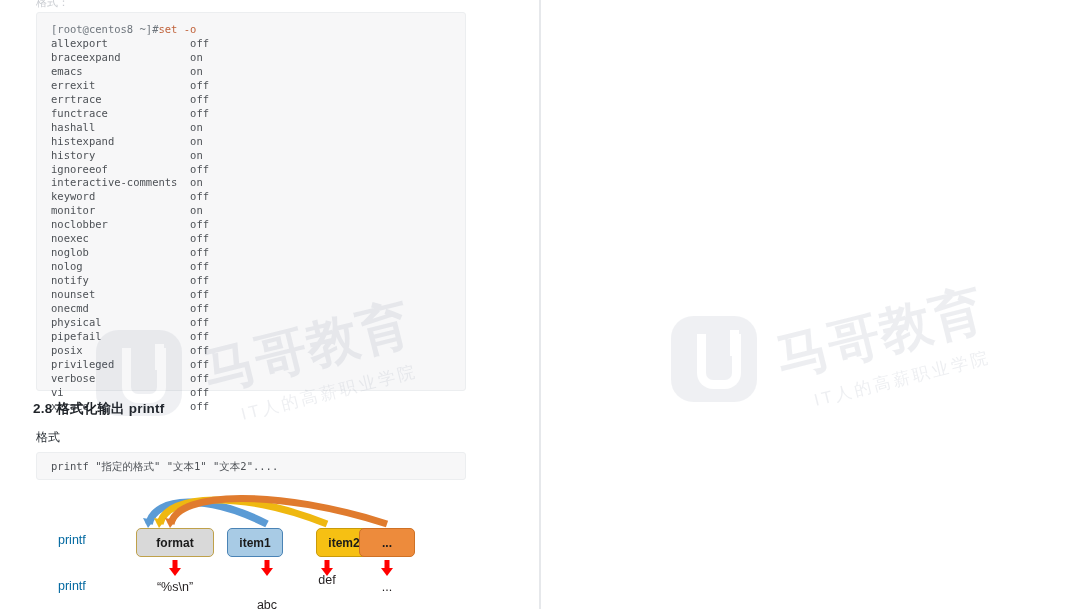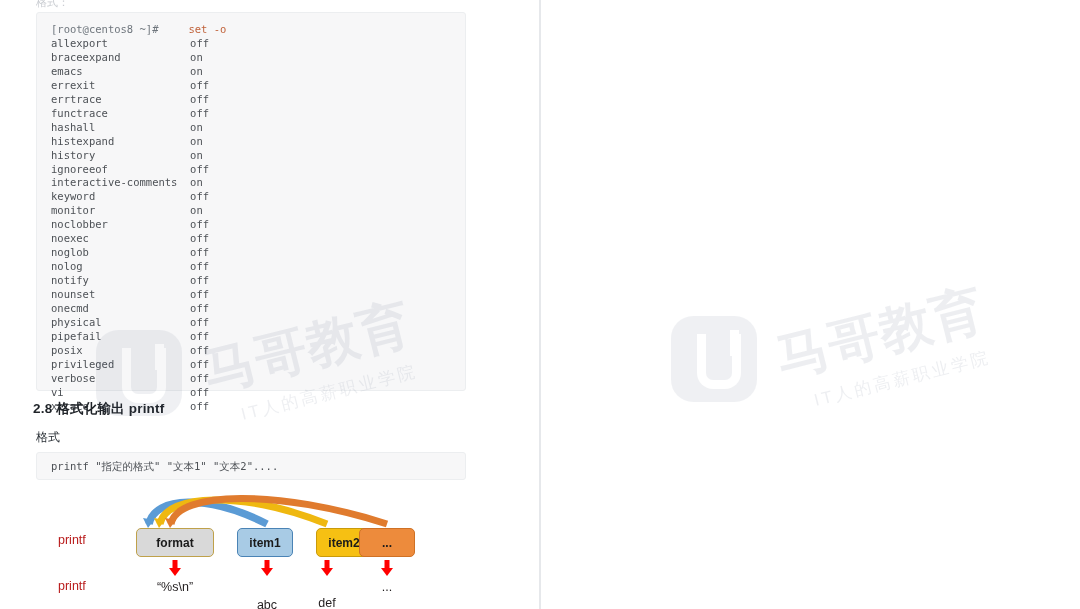--- a/index.html
+++ b/index.html
@@ -88,21 +88,21 @@
   .codeblock pre {
     margin: 0;
     padding: 10px 0 10px 14px;
     font-family: "DejaVu Sans Mono", "Liberation Mono", monospace;
     font-size: 10.5px;
     line-height: 13.95px;
     color: #4d5156;
     white-space: pre;
   }
   .codeblock pre .prompt { color: #6f767d; text-align: right; }
-  .codeblock pre .cmd { color: #c0623a; padding-left: 30px; }
+  .codeblock pre .cmd { color: #c0623a; }
 
   #set-block { left: 36px; top: 12px; width: 430px; height: 379px; }
   #printf-format-block { left: 36px; top: 452px; width: 430px; height: 28px; }
   #printf-format-block pre { padding: 7px 0 0 14px; font-size: 10.5px; color:#4d5156; }
 
   
   .h2 {
     position:absolute;
     font-size: 13.5px;
     font-weight: bold;
@@ -116,21 +116,21 @@
     color: #2c3238;
   }
   #format-label { left: 36px; top: 429px; }
 
   
   #diagram { position:absolute; left: 36px; top: 490px; width: 430px; height: 119px; }
   #diagram svg { display:block; }
   .dg-label {
     position:absolute;
     font-size: 12.5px;
-    color: #b91c1c;
+    color: #0369a1;
     font-family:"Liberation Sans", sans-serif;
   }
   .dg-box {
     position:absolute;
     display:flex; align-items:center; justify-content:center;
     font-size: 12px; font-weight: bold; color: #1a1a1a;
     border-radius: 5px;
   }
   .dg-out {
     position:absolute;
@@ -200,27 +200,27 @@
             <path d="M 136.5 70 L 141.5 70 L 141.5 78 L 145 78 L 139 86 L 133 78 L 136.5 78 Z" fill="#ff0000"></path>
             <path d="M 228.5 70 L 233.5 70 L 233.5 78 L 237 78 L 231 86 L 225 78 L 228.5 78 Z" fill="#ff0000"></path>
             <path d="M 288.5 70 L 293.5 70 L 293.5 78 L 297 78 L 291 86 L 285 78 L 288.5 78 Z" fill="#ff0000"></path>
             <path d="M 348.5 70 L 353.5 70 L 353.5 78 L 357 78 L 351 86 L 345 78 L 348.5 78 Z" fill="#ff0000"></path>
           </g>
       </svg>
       <div class="dg-label" style="left:22px; top:43px;">printf</div>
       <div class="dg-label" style="left:22px; top:89px;">printf</div>
 
       <div class="dg-box" id="box0" style="left: 100px; top: 38px; width: 78px; height: 29px; background: rgb(217, 217, 217); border: 1px solid rgb(191, 161, 74);">format</div>
-      <div class="dg-box" id="box1" style="left: 201px; top: 38px; width: 56px; height: 29px; background: rgb(168, 203, 229); border: 1px solid rgb(74, 131, 181);">item1</div>
+      <div class="dg-box" id="box1" style="left: 191px; top: 38px; width: 56px; height: 29px; background: rgb(168, 203, 229); border: 1px solid rgb(74, 131, 181);">item1</div>
       <div class="dg-box" id="box2" style="left: 263px; top: 38px; width: 56px; height: 29px; background: rgb(246, 192, 19); border: 1px solid rgb(201, 154, 10); margin-left: 17px;">item2</div>
       <div class="dg-box" id="box3" style="left: 323px; top: 38px; width: 56px; height: 29px; background: rgb(237, 139, 60); border: 1px solid rgb(207, 113, 37);">...</div>
 
       <div class="dg-out" style="left:100px; top:90px; width:78px;">“%s\n”</div>
       <div class="dg-out" style="left:203px; top:108px; width:56px;">abc</div>
-      <div class="dg-out" style="left:263px; top:106px; width:56px;">def</div>
+      <div class="dg-out" style="left:263px; top:83px; width:56px;">def</div>
       <div class="dg-out" style="left:323px; top:90px; width:56px;">...</div>
     </div>
 
     <div class="wm-logo" style="left:96px; top:330px;"></div>
     <div class="wm wm-rot" style="left:196px; top:340px;">
       <span class="wm-main">马哥教育</span>
       <span class="wm-sub">IT人的高薪职业学院</span>
     </div>
   </div>
 

